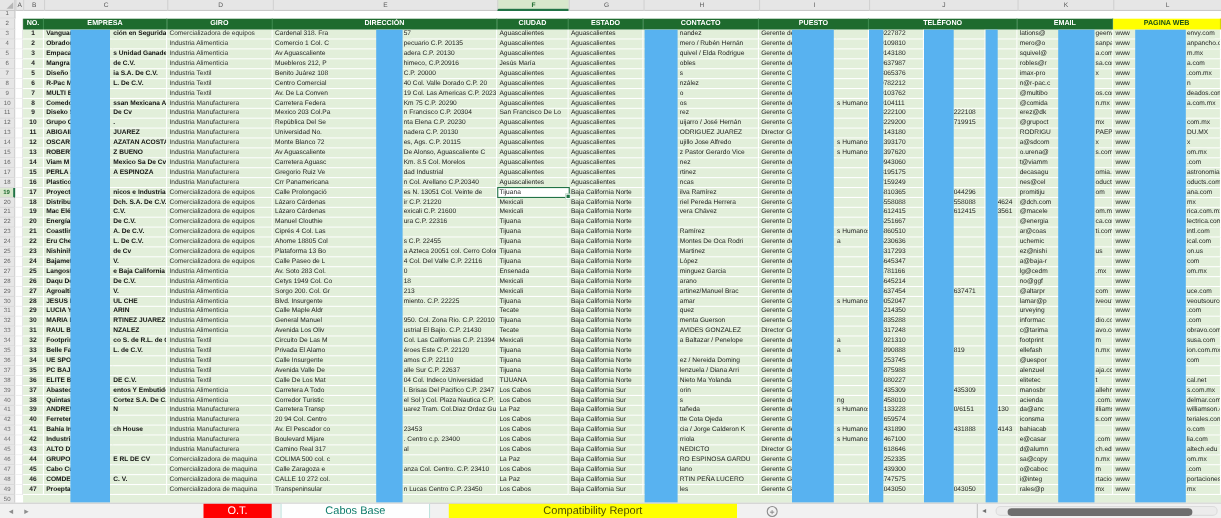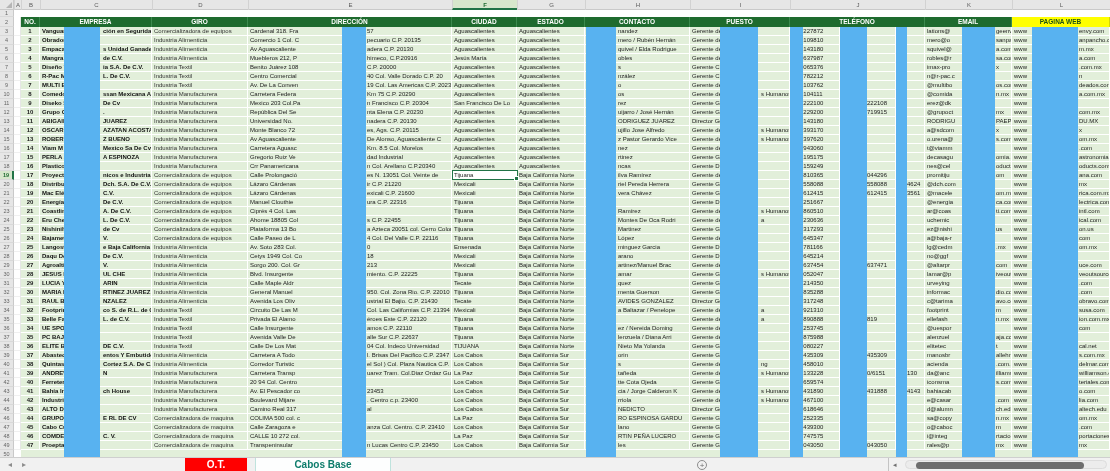--- a/index.html
+++ b/index.html
@@ -68,21 +68,21 @@
   .b7{left:896px;width:11px}.b8{left:962px;width:33px}.b9{left:1032px;width:46px}
 
   
   .sel-box { position:absolute; left:452px; top:170px; width:66px; height:10px; border:1.5px solid #217346; z-index:6; }
   .sel-box::after { content:""; position:absolute; right:-2px; bottom:-2px; width:3px; height:3px; background:#217346; border:1px solid #fff; }
 
   
   .tabbar { position:absolute; left:0; top:457px; width:1110px; height:14px; background:#f1f1f1; border-top:1px solid #cfcfcf; z-index:10; }
   .nav { position:absolute; top:0; height:14px; line-height:14px; font-size:8px; color:#8d8d8d; text-align:center; width:12px; }
   .nav.prev{left:4px}.nav.next{left:18px}
-  .tab { position:absolute; top:0; height:14px; line-height:14px; font-size:10px; font-weight:bold; text-align:center; white-space:nowrap; overflow:hidden; }
+  .tab { position:absolute; top:0; height:14px; line-height:14px; font-size:10px; font-weight:normal; text-align:center; white-space:nowrap; overflow:hidden; }
   .tab-ot { left:185px; width:62px; background:#ff0000; color:#fff; }
   .tab-db { left:255px; width:136px; background:#fdfefe; color:#0e7c6b; border:1px solid #bfe3dd; border-top:none; }
   .tab-cr { left:408px; width:262px; background:#ffff00; color:#4d4d00; }
   .add-btn { position:absolute; left:697px; top:2px; width:10px; height:10px; border:1px solid #8d8d8d; border-radius:50%; color:#6f6f6f; font-size:8px; line-height:9px; text-align:center; }
 
   
   .hscroll { position:absolute; left:888px; top:458px; width:222px; height:13px; background:#f1f1f1; border-left:1px solid #c4c4c4; z-index:11; }
   .hs-arrow { position:absolute; left:4px; top:0; height:13px; line-height:13px; font-size:7px; color:#6f6f6f; }
   .hs-track { position:absolute; left:16px; top:2px; width:202px; height:9px; background:#ececec; border:1px solid #dcdcdc; border-radius:5px; }
   .hs-thumb { position:absolute; left:10px; top:1px; width:168px; height:7px; background:#6e6e6e; border-radius:4px; }
@@ -946,20 +946,21 @@
   <div class="bar b8"></div>
   <div class="bar b9"></div>
 
   <div class="sel-box"></div>
 
   <div class="tabbar">
     <span class="nav prev">◂</span>
     <span class="nav next">▸</span>
     <span class="tab tab-ot">O.T.</span>
     <span class="tab tab-db">Cabos Base</span>
+    <span class="tab tab-cr">Compatibility Report</span>
     <span class="add-btn">+</span>
   </div>
 
   <div class="hscroll">
     <span class="hs-arrow">◂</span>
     <div class="hs-track">
       <div class="hs-thumb"></div>
     </div>
   </div>
 

